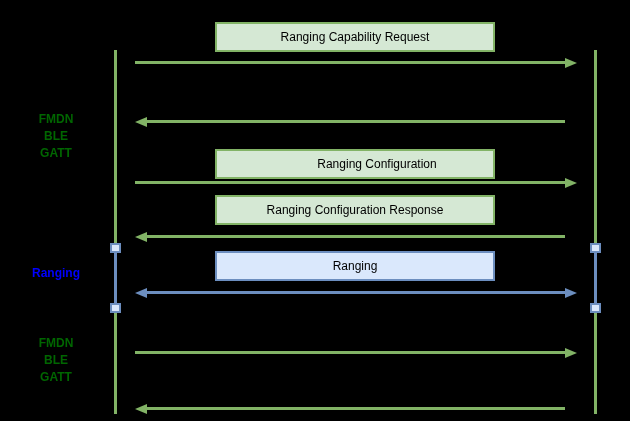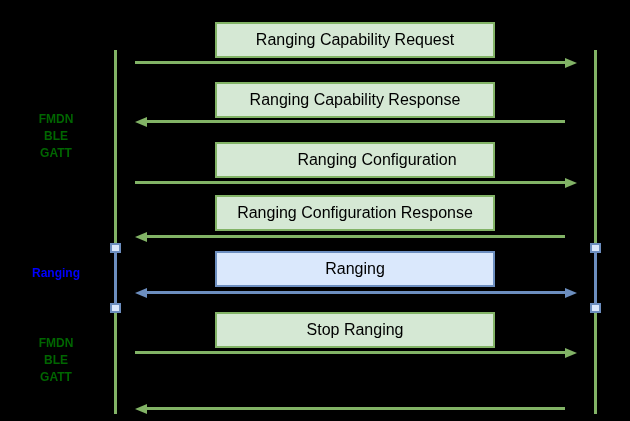--- a/index.html
+++ b/index.html
@@ -48,38 +48,38 @@
   .endpoint.l { left: 110px; }
   .endpoint.r { left: 590px; }
   .endpoint.t { top: 243px; }
   .endpoint.b { top: 303px; }
 
   
   .box {
     position: absolute;
     left: 215px;
     width: 280px;
-    height: 36px;
+    height: 30px;
     box-sizing: border-box;
     border: 2px solid var(--green-stroke, #82b366);
     background: var(--green-fill, #d5e8d4);
     color: var(--box-text, #000);
-    font-size: 16px;
+    font-size: 12px;
     display: flex;
     align-items: center;
     justify-content: center;
     text-align: center;
   }
   .box.blue {
     border-color: var(--blue-stroke, #6c8ebf);
     background: var(--blue-fill, #dae8fc);
   }
   .box.r1 { top: 22px; }
   .box.r2 { top: 82px; }
-  .box.r3 { top: 142px; padding-left: 44px; }
+  .box.r3 { top: 149px; padding-left: 44px; }
   .box.r4 { top: 195px; }
   .box.r5 { top: 251px; }
   .box.r6 { top: 312px; }
   .box.r7 { top: 368px; }
 
   
   .arrow {
     position: absolute;
     height: 3px;
     background: currentColor;
@@ -155,25 +155,23 @@
 
   <div class="side-label s1 green">FMDN
 BLE
 GATT</div>
   <div class="side-label s2 blue">Ranging</div>
   <div class="side-label s3 green">FMDN
 BLE
 GATT</div>
 
   <div class="box r1 green">Ranging Capability Request</div>
-  <div class="box r2 green">Ranging Capability Response</div>
   <div class="box r3 green">Ranging Configuration</div>
   <div class="box r4 green">Ranging Configuration Response</div>
   <div class="box r5 blue">Ranging</div>
-  <div class="box r6 green">Stop Ranging</div>
 
   <div class="arrow r1 green dir-right"></div>
   <div class="arrow r2 green dir-left"></div>
   <div class="arrow r3 green dir-right"></div>
   <div class="arrow r4 green dir-left"></div>
   <div class="arrow r5 blue dir-both"></div>
   <div class="arrow r6 green dir-right"></div>
   <div class="arrow r7 green dir-left"></div>
 
 </div>

